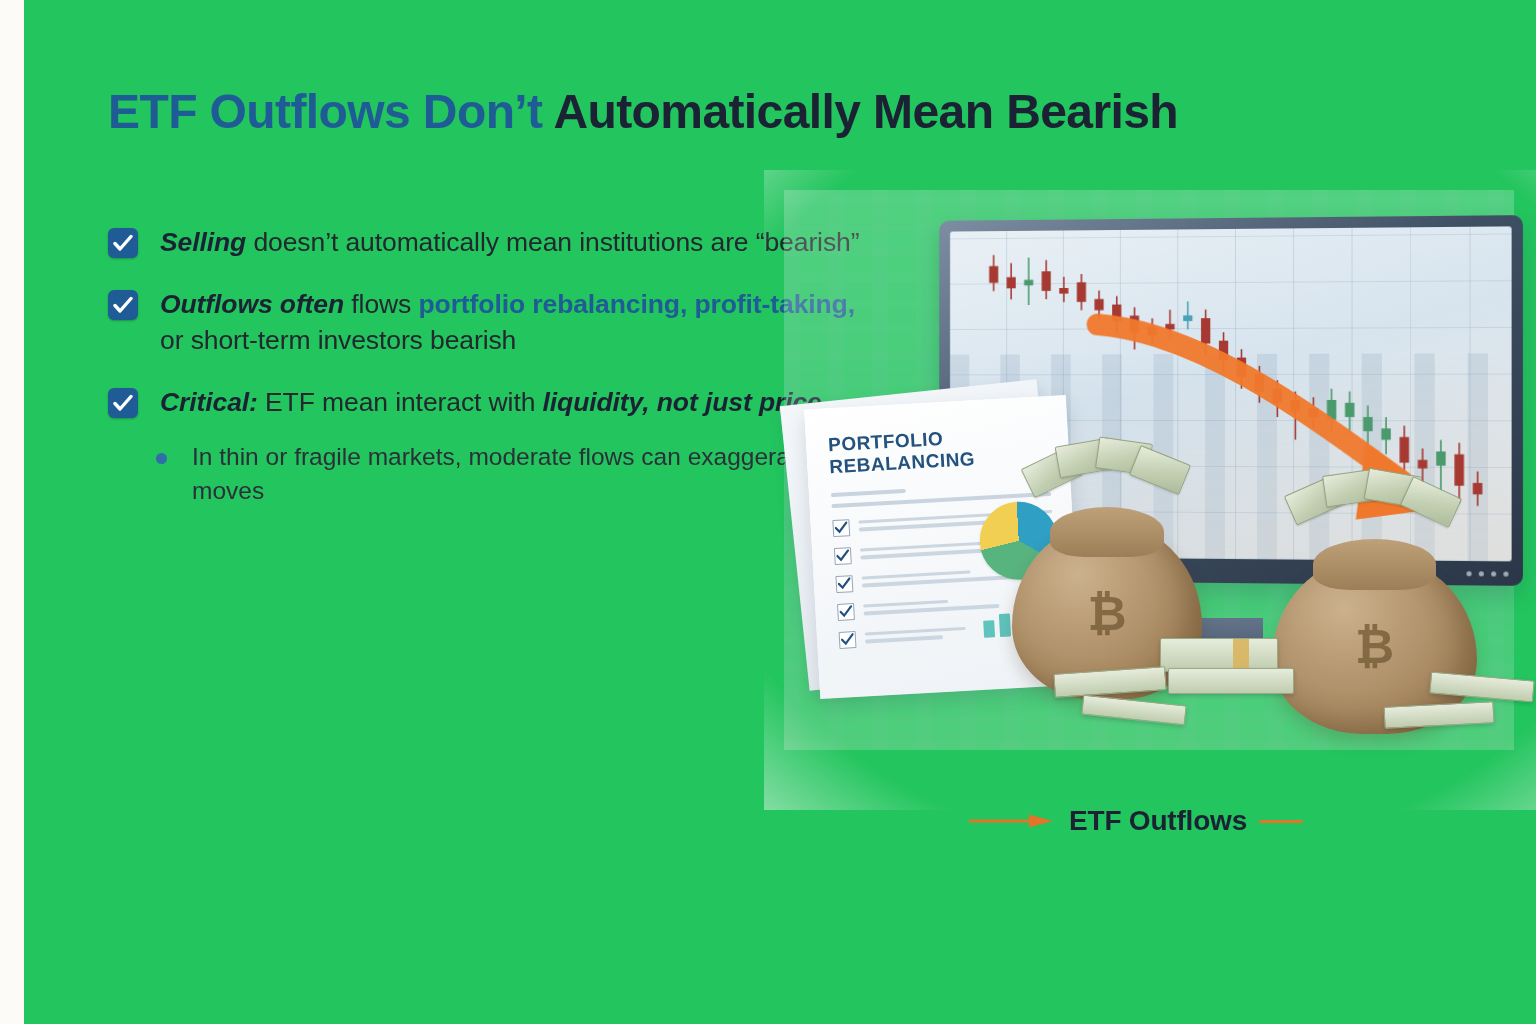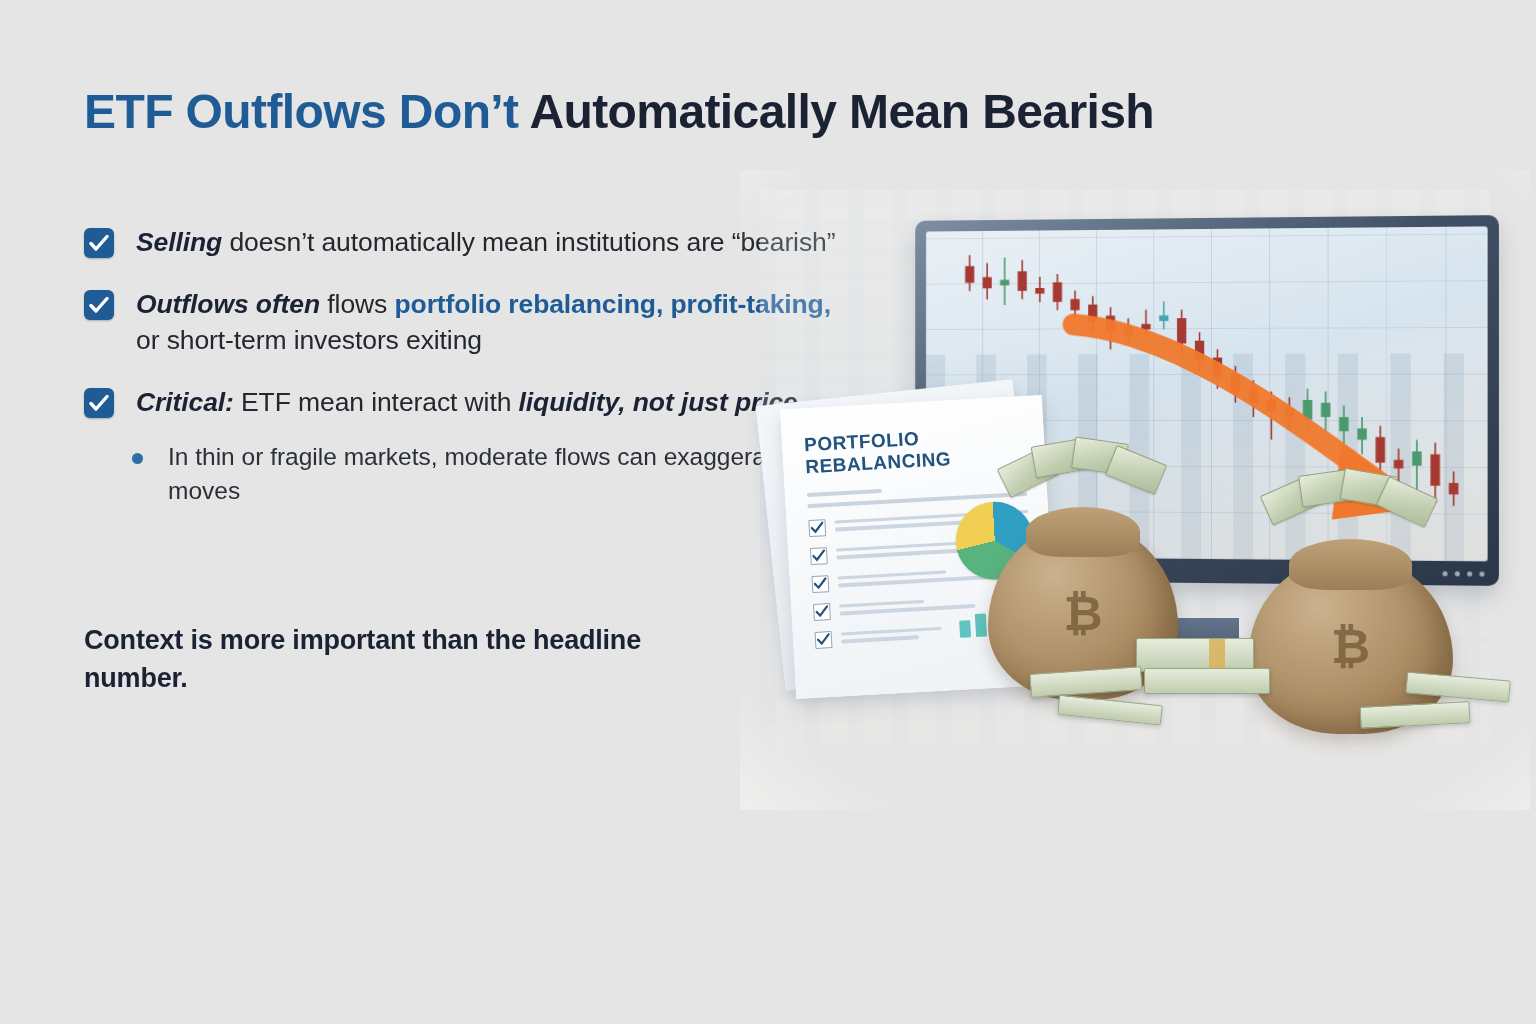--- a/index.html
+++ b/index.html
@@ -3,21 +3,21 @@
 <meta charset="utf-8">
 <style>
   * { margin:0; padding:0; box-sizing:border-box; }
   html,body { width:1536px; height:1024px; }
   body {
     font-family:"Liberation Sans", sans-serif;
     background:#fdfbf8;
     overflow:hidden;
     position:relative;
   }
-  .slide { position:absolute; inset:0; background:#e5e5e5; }
+  .slide { position:absolute; inset:0; background:#22c55e;margin-left:24px; }
 
   
   .title {
     position:absolute; left:84px; top:84px; width:1300px;
     font-size:48px; font-weight:700; letter-spacing:-0.6px;
     white-space:nowrap;
   }
   .title .t-blue { color:#1f5c96; }
   .title .t-dark { color:#1b2233; }
 
@@ -213,21 +213,21 @@
       </div>
     </div>
 
     <div class="brow">
       <span class="chk">
         <svg width="20" height="18" viewBox="0 0 20 18">
             <path d="M2 9.5 L7 15 L18 2.5" stroke="#ffffff" stroke-width="3.4" fill="none" stroke-linecap="round" stroke-linejoin="round"></path>
           </svg>
       </span>
       <div class="btext">
-        <b>Outflows often</b><span> flows </span><span class="blue">portfolio rebalancing, profit-taking,</span><span> or short-term investors exiting</span>
+        <b>Outflows often</b><span> flows </span><span class="blue">portfolio rebalancing, profit-taking,</span><span> or short-term investors bearish</span>
       </div>
     </div>
 
     <div class="brow">
       <span class="chk">
         <svg width="20" height="18" viewBox="0 0 20 18">
             <path d="M2 9.5 L7 15 L18 2.5" stroke="#ffffff" stroke-width="3.4" fill="none" stroke-linecap="round" stroke-linejoin="round"></path>
           </svg>
       </span>
       <div class="btext">
@@ -235,21 +235,20 @@
       </div>
     </div>
 
     <div class="subrow">
       <span class="dot"></span>
       <div class="subtext">In thin or fragile markets, moderate flows can exaggerate moves</div>
     </div>
 
   </div>
 
-  <div class="closing">Context is more important than the headline number.</div>
 
   <div class="illus">
 
     <div class="city"></div>
 
     <div class="monitor">
       <div class="mon-stand"></div>
       <div class="mon-base"></div>
       <div class="mon-frame">
         <div class="mon-screen">
@@ -429,14 +428,22 @@
     <div class="cash-stack" style="left:396px;top:468px;width:118px;height:34px;">
       <span class="band" style="left:72px;"></span>
     </div>
     <div class="cash-stack" style="left:404px;top:498px;width:126px;height:26px;"></div>
     <div class="cash-stack" style="left:290px;top:500px;width:112px;height:24px;transform:rotate(-4deg);"></div>
     <div class="cash-stack" style="left:666px;top:506px;width:104px;height:22px;transform:rotate(5deg);"></div>
     <div class="cash-stack" style="left:620px;top:534px;width:110px;height:22px;transform:rotate(-3deg);"></div>
     <div class="cash-stack" style="left:318px;top:530px;width:104px;height:20px;transform:rotate(6deg);"></div>
   </div>
 
+  <div class="caption">
+    <svg class="cap-arrow" width="86" height="16" viewBox="0 0 86 16">
+      <path d="M0,8 L62,8" stroke="#e2752a" stroke-width="3" fill="none"></path>
+      <path d="M60,1.5 L84,8 L60,14.5 Z" fill="#e2752a"></path>
+    </svg>
+    <span class="cap-text">ETF Outflows</span>
+    <span class="cap-tail"></span>
+  </div>
 
 </div>
 
 </body></html>

